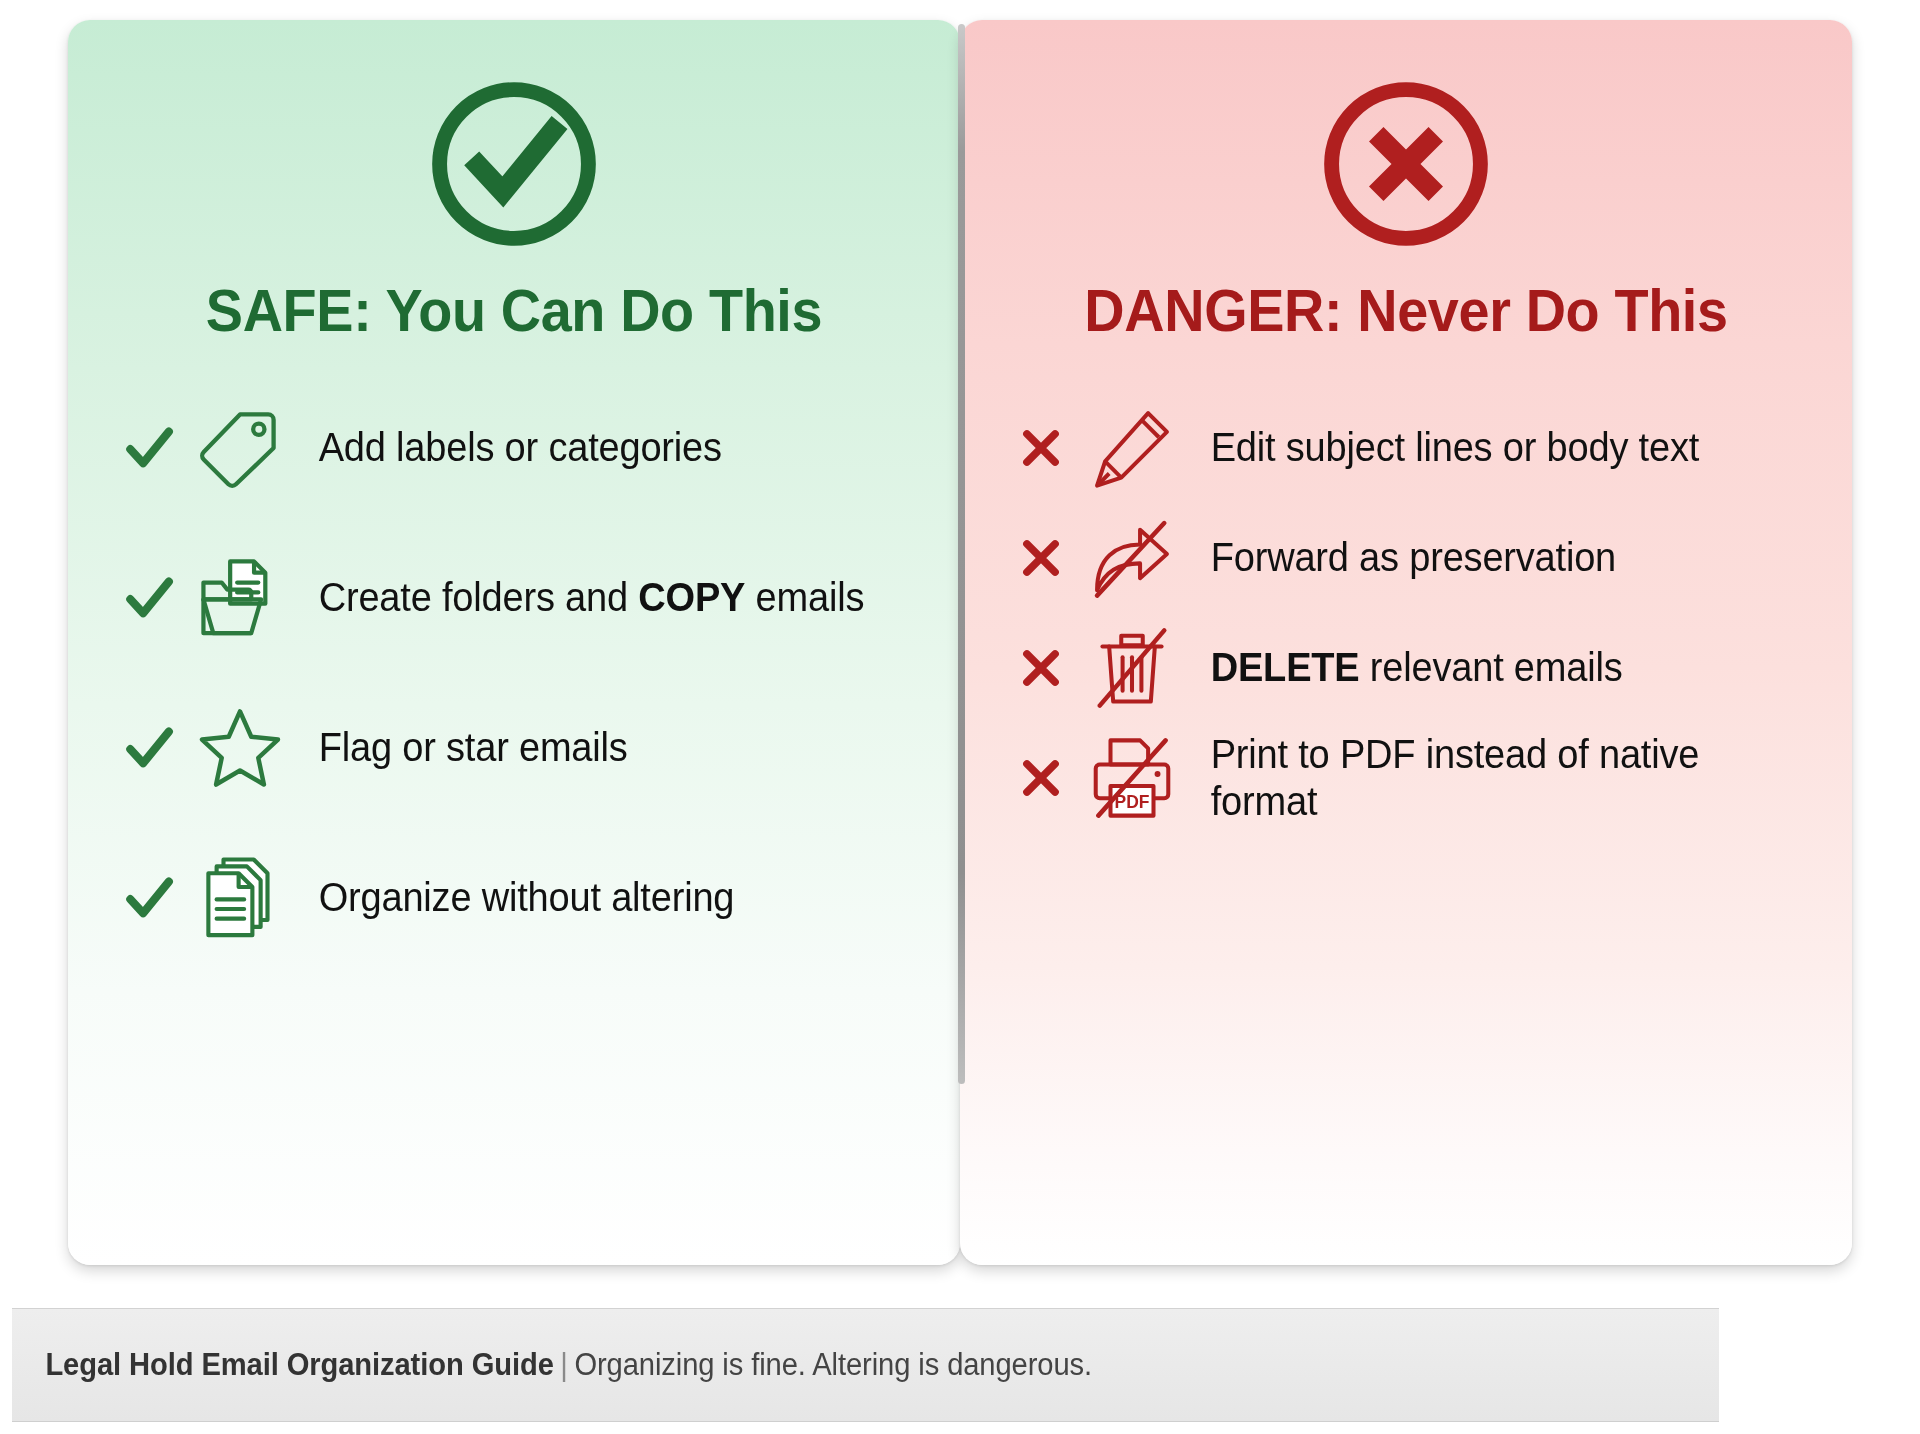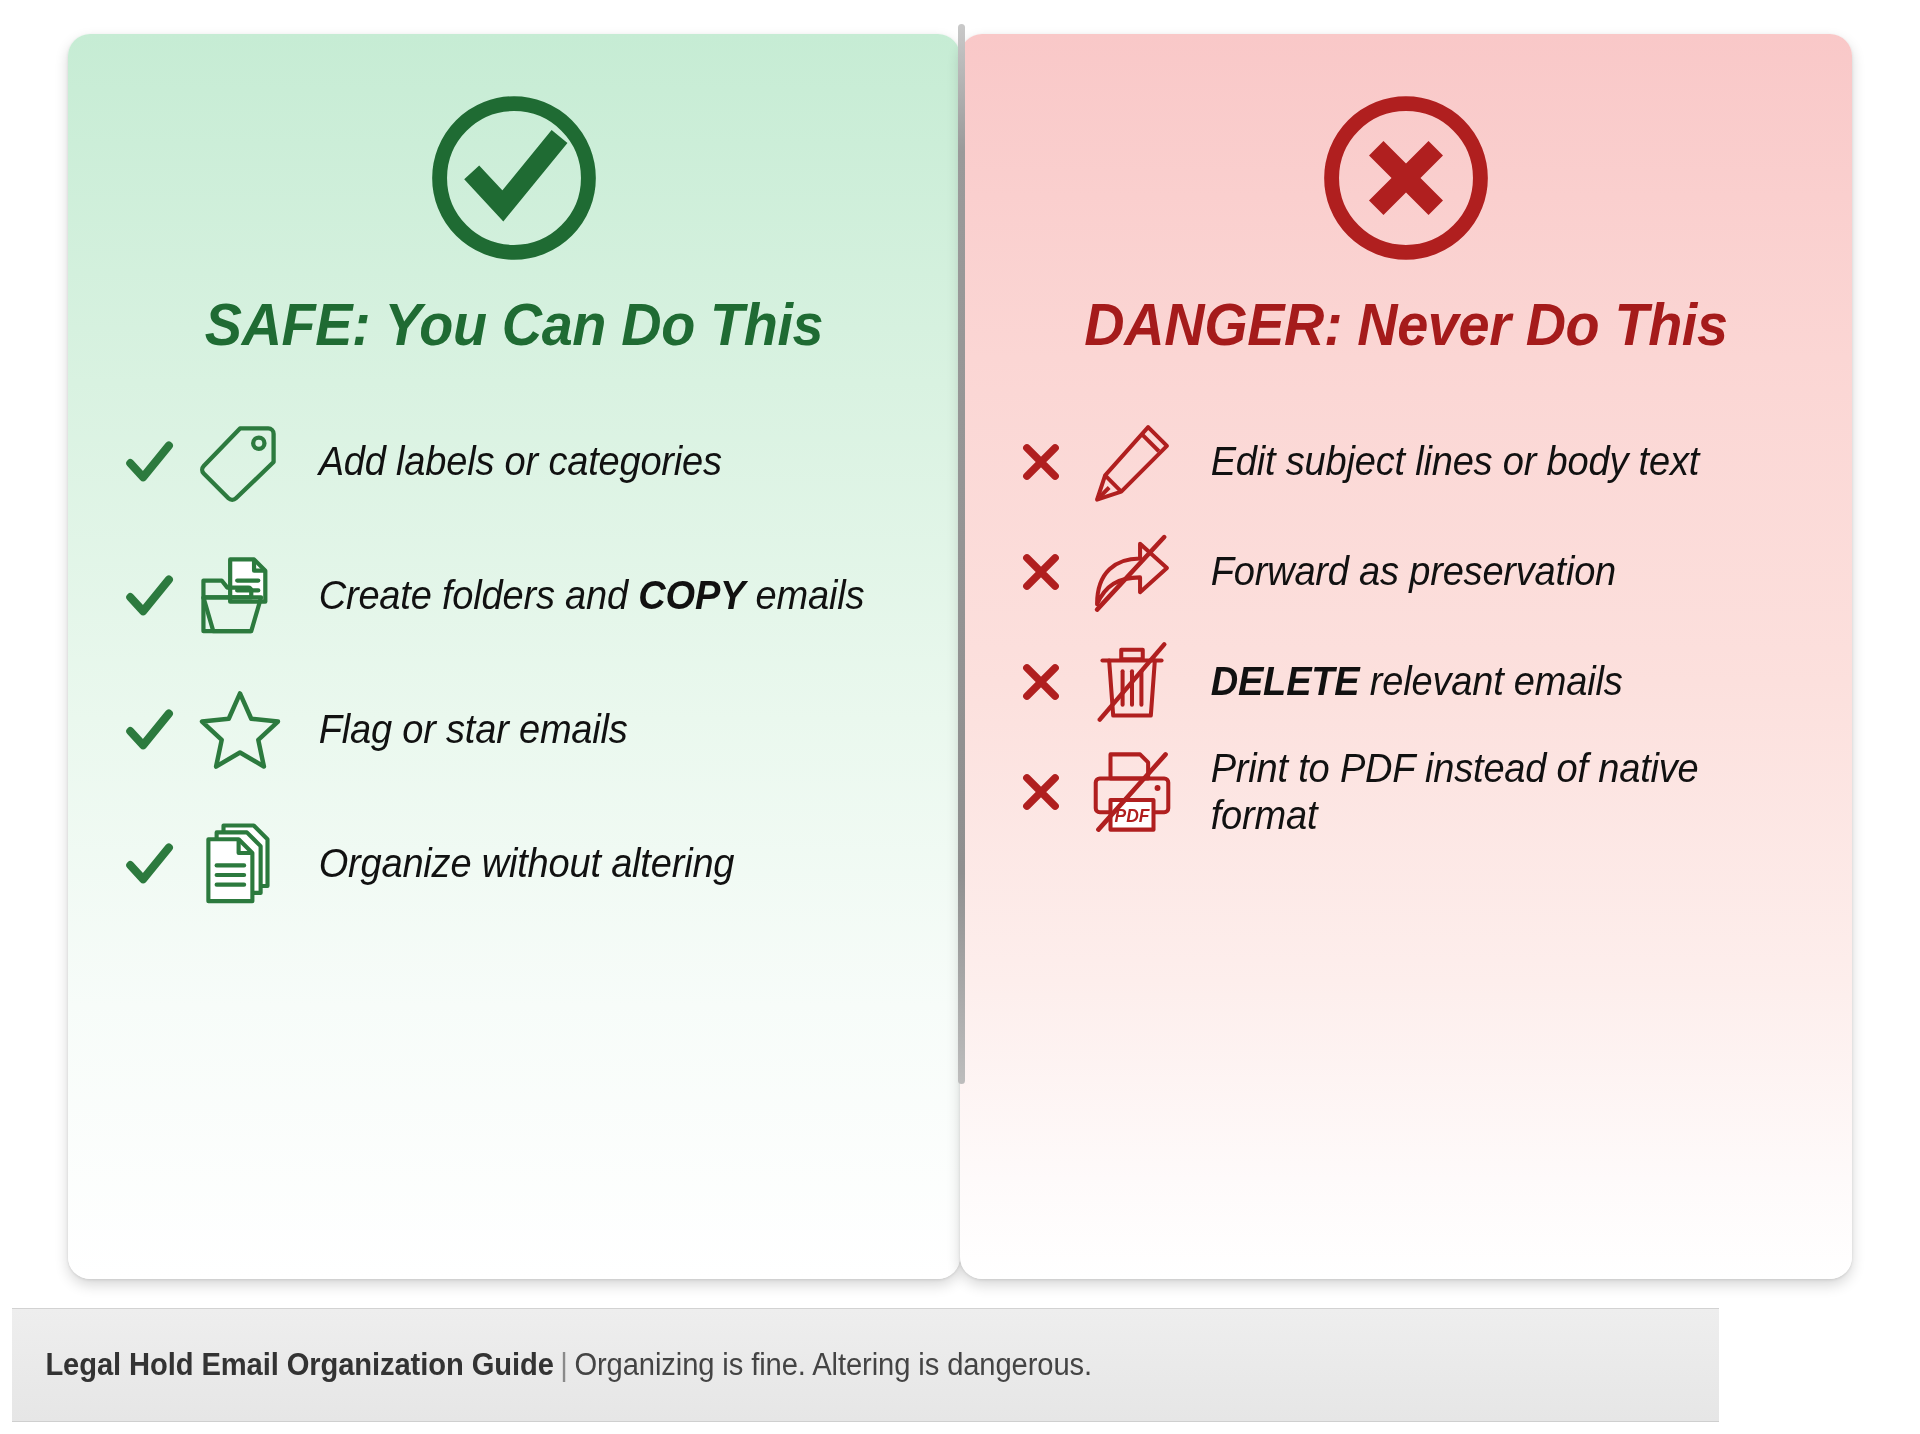--- a/index.html
+++ b/index.html
@@ -26,22 +26,21 @@
   .cards {
     position: absolute;
     left: 0;
     top: 0;
     width: 1920px;
     height: 1290px;
     display: flex;
     align-items: flex-start;
     justify-content: center;
     box-sizing: border-box;
-    padding: 34px 40px 0 40px;
-    font-style: italic;
+    padding: 20px 40px 0 40px;
   }
 
   .card {
     position: relative;
     width: 892px;
     height: 1245px;
     border-radius: 22px;
     box-sizing: border-box;
     padding: 46px 44px 30px 44px;
     box-shadow: 0 6px 14px rgba(0,0,0,0.16), 0 1px 3px rgba(0,0,0,0.10);
@@ -86,21 +85,21 @@
   }
   .card.safe .card-title { color: #1f6b33; }
   .card.danger .card-title { color: #a51b1b; }
 
   
   .list {
     margin-top: 48px;
     display: flex;
     flex-direction: column;
   }
-  .card.safe .list { gap: 24px; }
+  .card.safe .list { gap: 40px; }
   .card.danger .list { }
 
   .item {
     display: flex;
     align-items: center;
     min-height: 110px;
   }
   .mark {
     flex: 0 0 auto;
     width: 74px;

